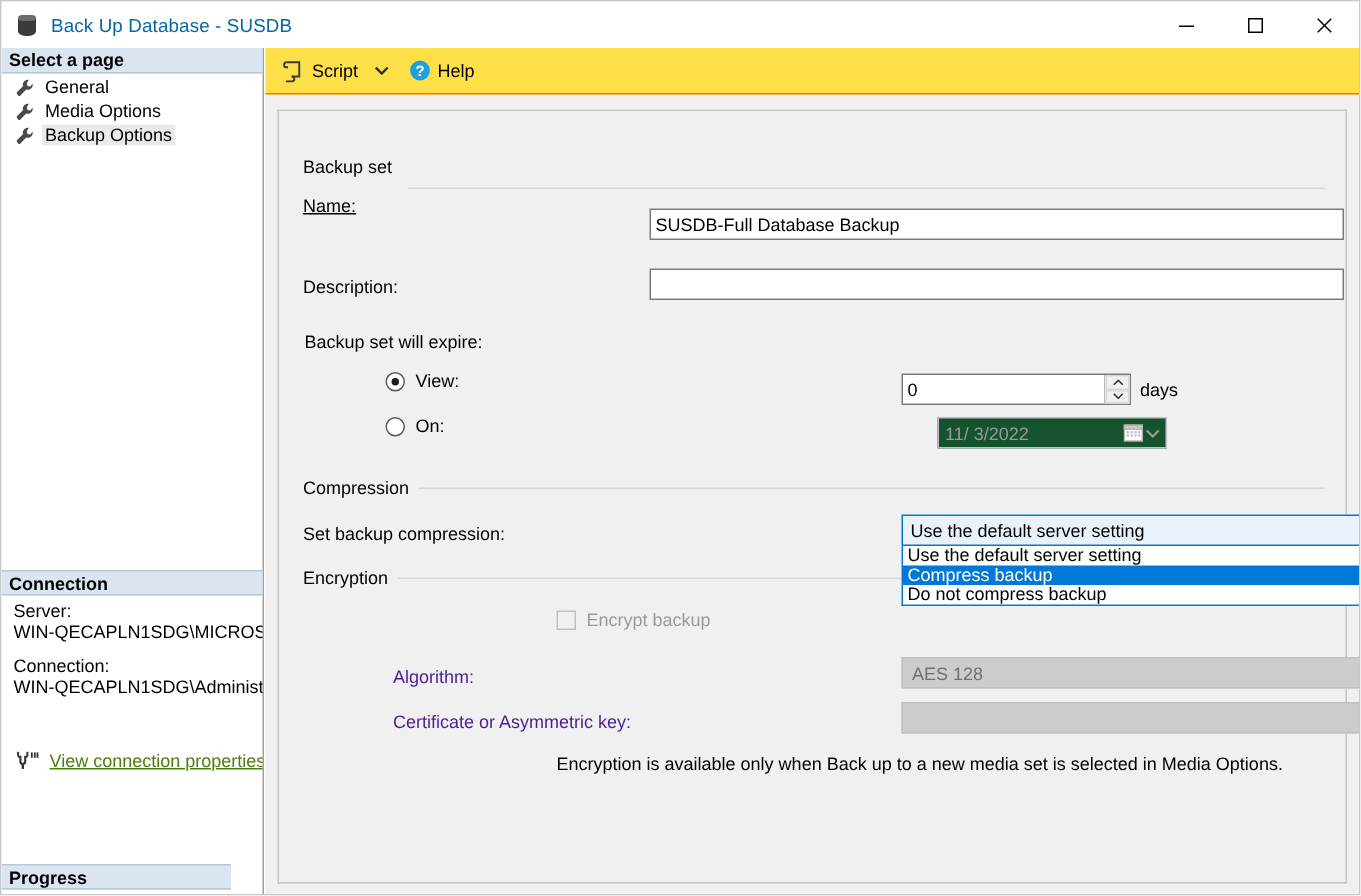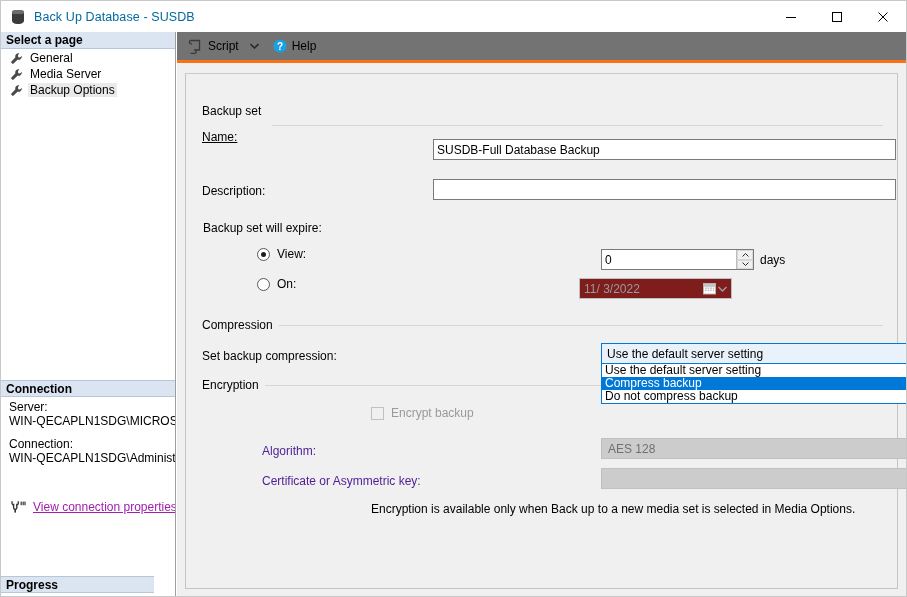--- a/index.html
+++ b/index.html
@@ -102,43 +102,43 @@
     font-size: 12px; line-height: 14px;
   }
   .conn-block { padding-left: 8px; white-space: nowrap; overflow: hidden; }
   .conn-gap { height: 9px; }
   #conn-link-row {
     position: absolute; left: 0; top: 468px;
     width: 175px; display: flex; align-items: center;
     padding-left: 9px;
   }
   #conn-link {
-    color: #a21caf; text-decoration: underline;
+    color: #4d7c0f; text-decoration: underline;
     font-size: 12px; margin-left: 7px; white-space: nowrap;
   }
   .plug-icon { width: 16px; height: 14px; flex: 0 0 16px; }
 
   #progress-header { position: absolute; left: 0; top: 544px; width: 153px; }
   #progress-body {
     position: absolute; left: 0; top: 563px; width: 175px;
     display: flex; align-items: center;
   }
   .spinner-ring { width: 30px; height: 30px; margin-left: 14px; flex: 0 0 30px; }
 
   
   #content {
     position: absolute; left: 176px; top: 31px;
     width: 729px; height: 565px;
     background: #f0f0f0;
   }
   #toolbar {
     position: absolute; left: 0; top: 0;
     width: 729px; height: 31px;
-    background: #737373;
-    border-bottom: 3px solid #f97316;
+    background: #fde047;
+    border-bottom: 1px solid #f97316;
     display: flex; align-items: center;
   }
   .tb-item {
     display: flex; align-items: center;
     height: 22px; padding: 0 3px;
     font-size: 12px;
   }
   #script-item { margin-left: 8px; }
   .script-icon { width: 15px; height: 15px; margin-right: 5px; }
   .tb-label { margin-right: 2px; }
@@ -213,23 +213,23 @@
   }
   .spin-half {
     flex: 1; background: #f0f0f0;
     display: flex; align-items: center; justify-content: center;
     border: 1px solid #d8d8d8;
   }
   #days-unit { position: absolute; left: 583px; top: 221px; font-size: 12px; }
 
   
   #date-box {
-    position: absolute; left: 402px; top: 246px;
+    position: absolute; left: 448px; top: 246px;
     width: 153px; height: 21px;
-    background: #7f1d1d; border: 1px solid #c0c0c0;
+    background: #14532d; border: 1px solid #c0c0c0;
     display: flex; align-items: center;
   }
   #date-value { padding-left: 4px; font-size: 12px; color: #9a9a9a; flex: 1; }
   .cal-icon { width: 13px; height: 13px; margin-right: 2px; }
   .cal-caret { width: 9px; height: 6px; margin-right: 4px; }
 
   
   #combo-closed {
     position: absolute; left: 424px; top: 311px;
     width: 463px; height: 21px;
@@ -322,21 +322,21 @@
       <div class="page-item">
         <svg class="wrench-icon" viewBox="0 0 13 13">
           <path d="M9.2 1.2a3.4 3.4 0 0 0-3.9 4.3L1.4 9.4a1 1 0 0 0 0 1.4l.8.8a1 1 0 0 0 1.4 0l3.9-3.9a3.4 3.4 0 0 0 4.3-3.9L10.1 5.6 8.3 5.3 7.9 3.5z" fill="#4a4a4a"></path>
         </svg>
         <span class="lbl">General</span>
       </div>
       <div class="page-item">
         <svg class="wrench-icon" viewBox="0 0 13 13">
           <path d="M9.2 1.2a3.4 3.4 0 0 0-3.9 4.3L1.4 9.4a1 1 0 0 0 0 1.4l.8.8a1 1 0 0 0 1.4 0l3.9-3.9a3.4 3.4 0 0 0 4.3-3.9L10.1 5.6 8.3 5.3 7.9 3.5z" fill="#4a4a4a"></path>
         </svg>
-        <span class="lbl">Media Server</span>
+        <span class="lbl">Media Options</span>
       </div>
       <div class="page-item selected">
         <svg class="wrench-icon" viewBox="0 0 13 13">
           <path d="M9.2 1.2a3.4 3.4 0 0 0-3.9 4.3L1.4 9.4a1 1 0 0 0 0 1.4l.8.8a1 1 0 0 0 1.4 0l3.9-3.9a3.4 3.4 0 0 0 4.3-3.9L10.1 5.6 8.3 5.3 7.9 3.5z" fill="#4a4a4a"></path>
         </svg>
         <span class="lbl">Backup Options</span>
       </div>
     </div>
 
     <div class="panel-header" id="connection-header">Connection</div>

